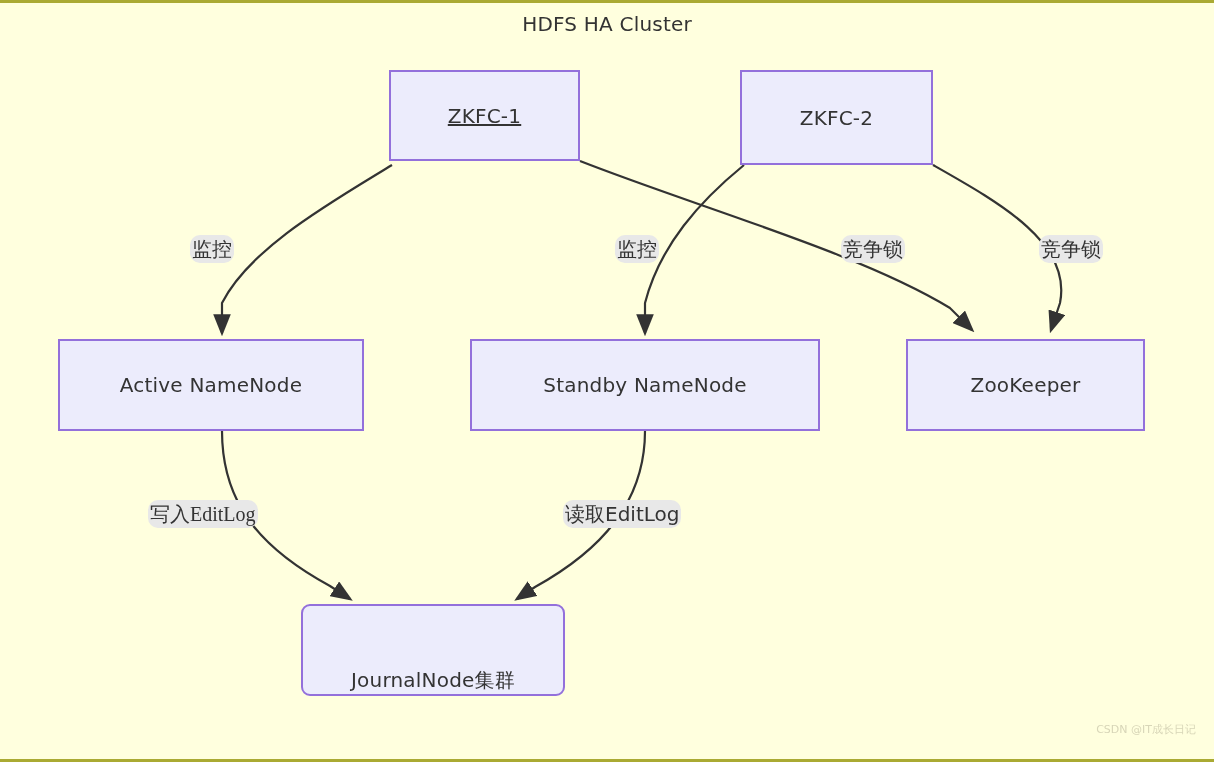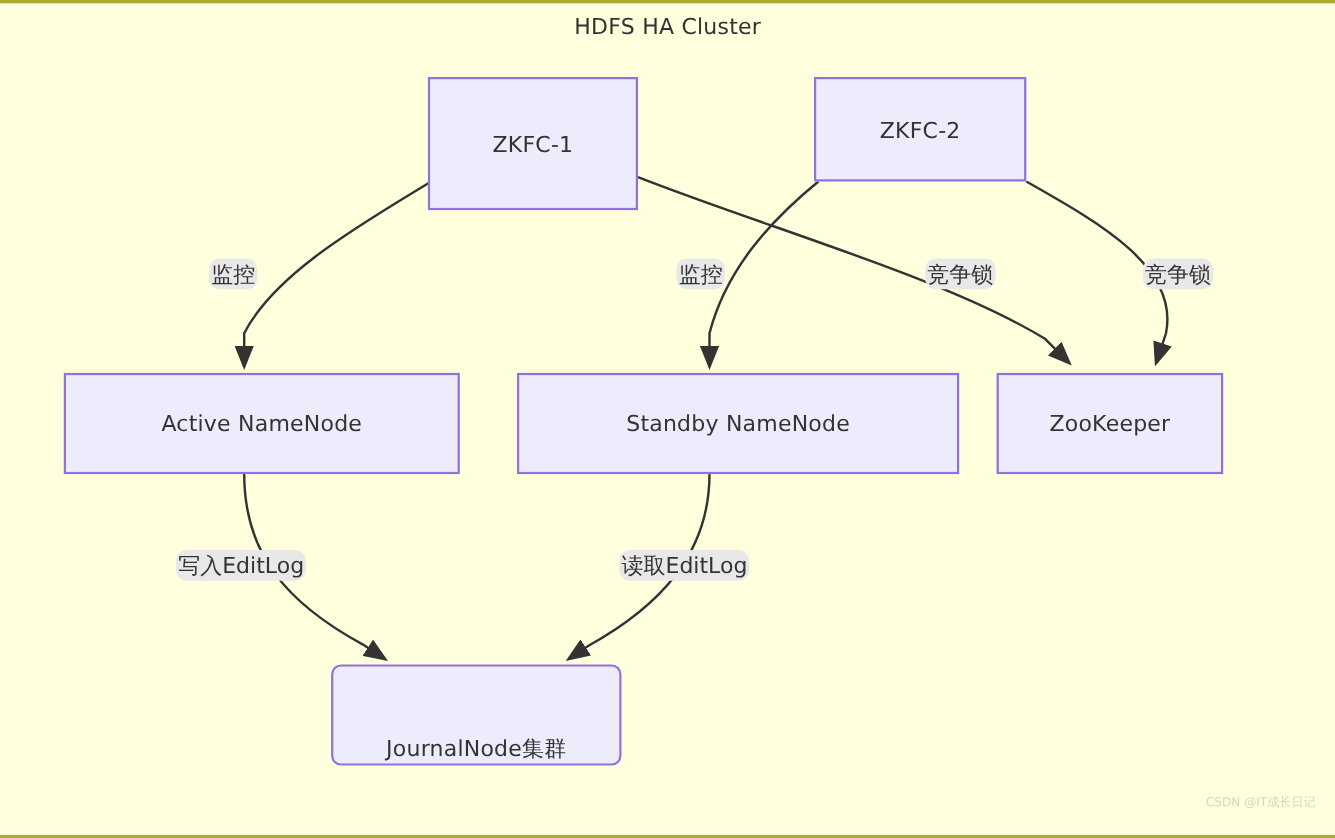--- a/index.html
+++ b/index.html
@@ -90,51 +90,51 @@
 
     <path d="M 580,158 C 700,205 860,250 950,305 L 972,327" fill="none" stroke="#333333" stroke-width="2.2" marker-end="url(#arrowhead)"></path>
 
     <path d="M 933,162 C 1000,200 1072,240 1060,300 L 1051,327" fill="none" stroke="#333333" stroke-width="2.2" marker-end="url(#arrowhead)"></path>
 
     <path d="M 222,428 C 222,500 260,545 330,583 L 350,596" fill="none" stroke="#333333" stroke-width="2.2" marker-end="url(#arrowhead)"></path>
 
     <path d="M 645,428 C 645,500 600,548 535,584 L 517,596" fill="none" stroke="#333333" stroke-width="2.2" marker-end="url(#arrowhead)"></path>
   </svg>
 
-  <div class="node" style="left:389px; top:67px; width:191px; height:121px;">
+  <div class="node" style="left:389px; top:67px; width:191px; height:91px;text-decoration:underline;">
     <span>ZKFC-1</span>
   </div>
 
   <div class="node" style="left:740px; top:67px; width:193px; height:95px;">
     <span>ZKFC-2</span>
   </div>
 
-  <div class="node" style="left:58px; top:336px; width:360px; height:92px;">
+  <div class="node" style="left:58px; top:336px; width:306px; height:92px;">
     <span>Active NameNode</span>
   </div>
 
-  <div class="node" style="left:470px; top:336px; width:402px; height:92px;">
+  <div class="node" style="left:470px; top:336px; width:350px; height:92px;">
     <span>Standby NameNode</span>
   </div>
 
-  <div class="node" style="left:906px; top:336px; width:206px; height:92px;">
+  <div class="node" style="left:906px; top:336px; width:239px; height:92px;">
     <span>ZooKeeper</span>
   </div>
 
   <div class="node rounded" style="left:301px; top:601px; width:264px; height:92px;">
     <span>JournalNode集群</span>
   </div>
 
   <div class="edge-label" style="left:190px; top:232px;">监控</div>
 
   <div class="edge-label" style="left:615px; top:232px;">监控</div>
 
   <div class="edge-label" style="left:841px; top:232px;">竞争锁</div>
 
   <div class="edge-label" style="left:1039px; top:232px;">竞争锁</div>
 
-  <div class="edge-label" style="left:160px; top:497px;">写入EditLog</div>
+  <div class="edge-label" style="left:148px; top:497px;font-family:Liberation Serif, serif;">写入EditLog</div>
 
   <div class="edge-label" style="left:563px; top:497px;">读取EditLog</div>
 
   <div class="watermark">CSDN @IT成长日记</div>
 
 </div>
 
 </body></html>

